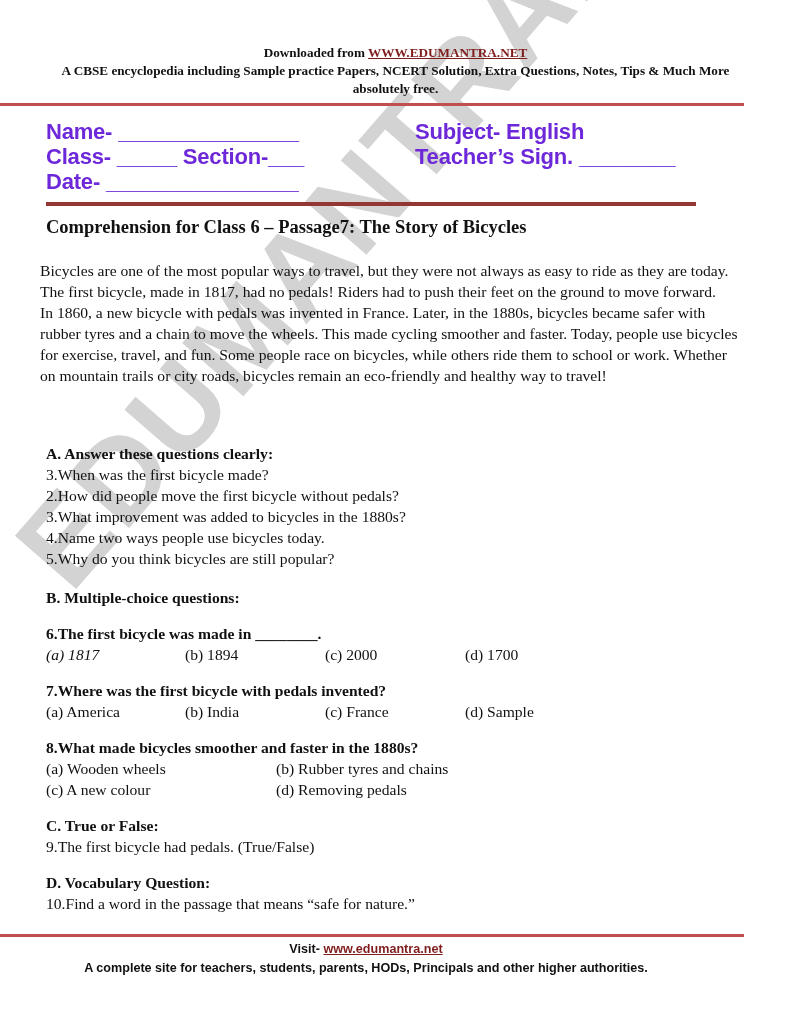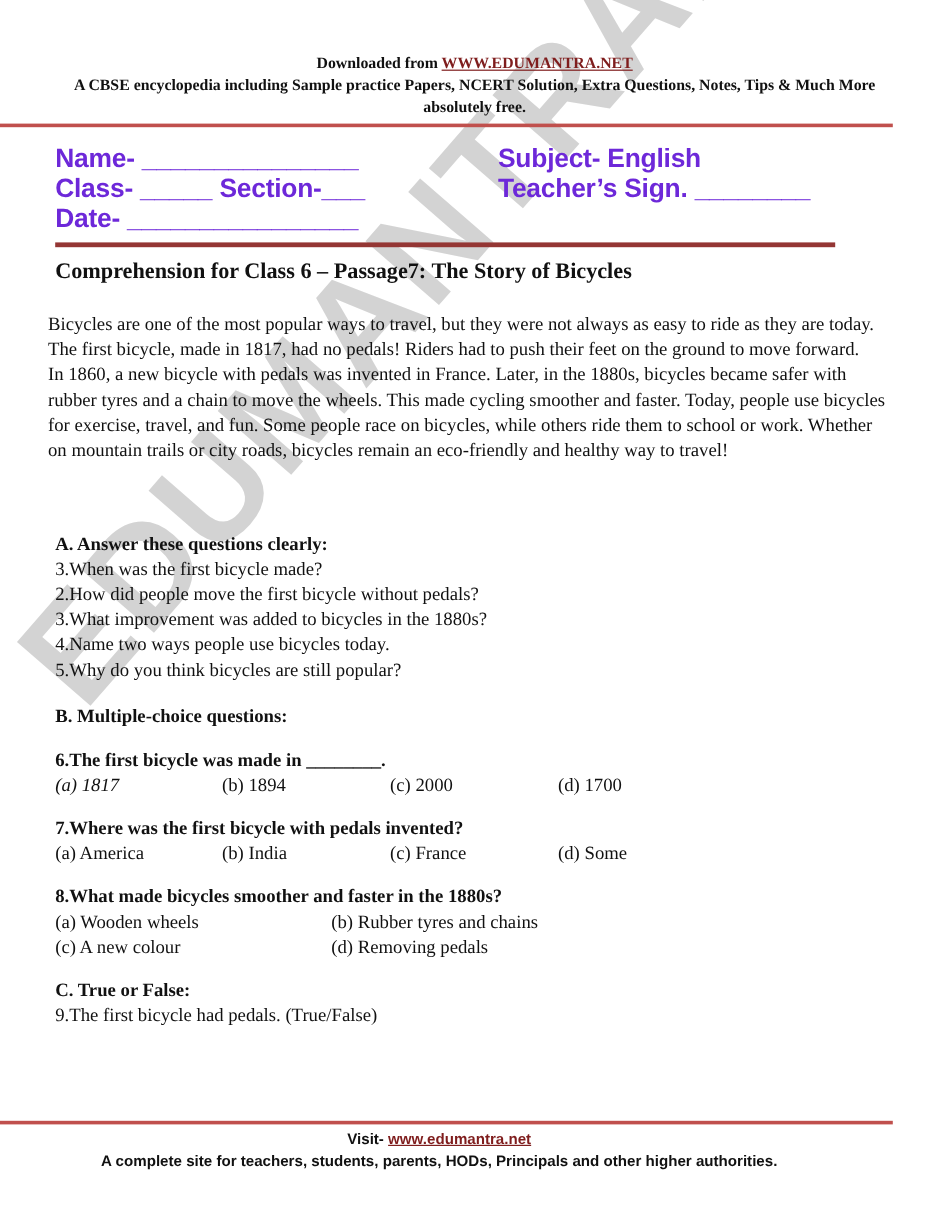--- a/index.html
+++ b/index.html
@@ -91,41 +91,45 @@
       <span style="left:419px;">(d) 1700</span>
     </div>
   </div>
 
   <div class="section serif" style="top:680px; width:700px;">
     <div class="q-bold">7.Where was the first bicycle with pedals invented?</div>
     <div class="opts">
       <span style="left:0;">(a) America</span>
       <span style="left:139px;">(b) India</span>
       <span style="left:279px;">(c) France</span>
-      <span style="left:419px;">(d) Some</span>
+      <span style="left:419px;">(d) Sample</span>
     </div>
   </div>
 
   <div class="section serif" style="top:737px; width:700px;">
     <div class="q-bold">8.What made bicycles smoother and faster in the 1880s?</div>
     <div class="opts">
       <span style="left:0;">(a) Wooden wheels</span>
       <span style="left:230px;text-align:center;">(b) Rubber tyres and chains</span>
     </div>
     <div class="opts">
       <span style="left:0;">(c) A new colour</span>
       <span style="left:230px;">(d) Removing pedals</span>
     </div>
   </div>
 
   <div class="section serif" style="top:815px;">
     <div class="heading">C. True or False:</div>
     <div>9.The first bicycle had pedals. (True/False)</div>
   </div>
 
+  <div class="section serif" style="top:872px;">
+    <div class="heading">D. Vocabulary Question:</div>
+    <div>10.Find a word in the passage that means “safe for nature.”</div>
+  </div>
 
   <div class="rule bottom"></div>
 
   <div class="footer">
     <div><span>Visit- </span><a class="site-link">www.edumantra.net</a></div>
     <div>A complete site for teachers, students, parents, HODs, Principals and other higher authorities.</div>
   </div>
 
 </div>
 

